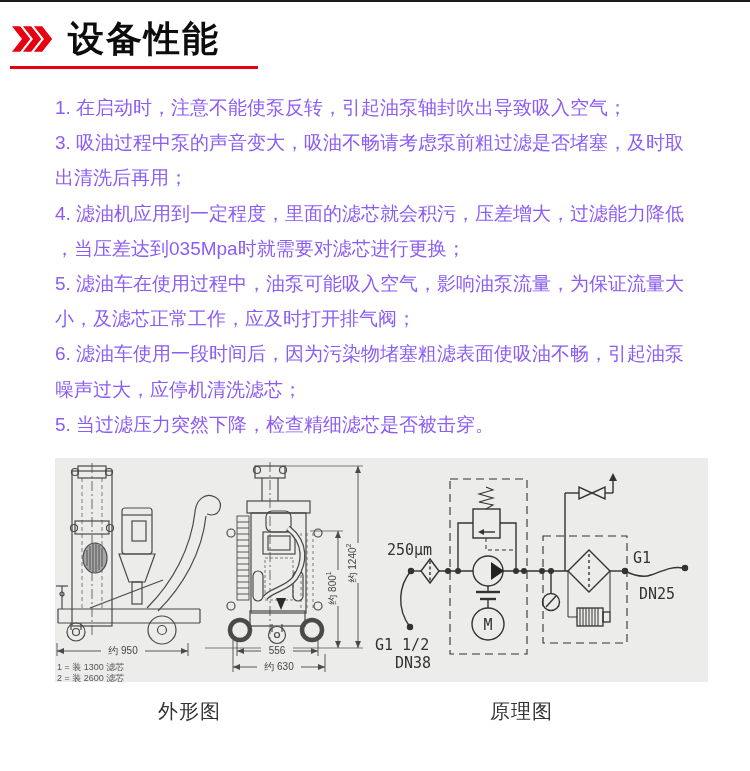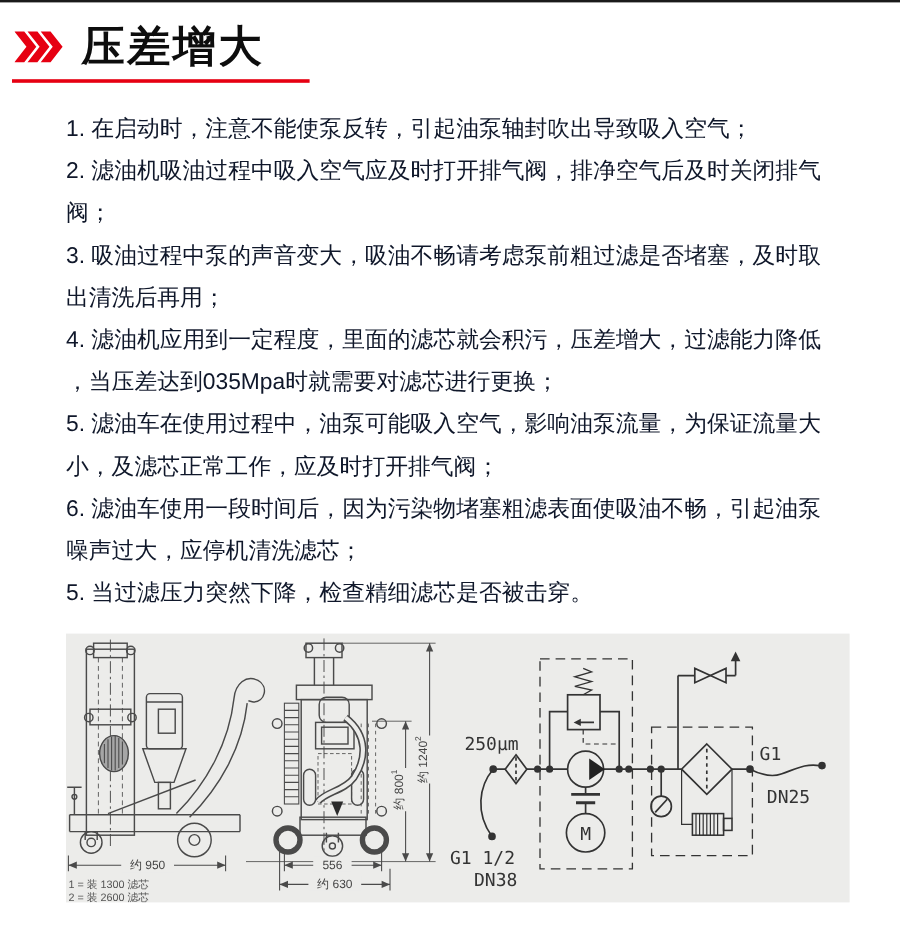--- a/index.html
+++ b/index.html
@@ -9,21 +9,21 @@
     position:relative;
   }
   .top-line{height:2px;background:#1a1a1a;width:750px;}
   .header-row{display:flex;align-items:center;padding:14px 0 0 12px;height:46px;}
   .chevrons{display:block;}
   .title{
     font-size:36px;font-weight:bold;color:#0d0d0d;margin:0 0 0 14px;
     letter-spacing:2px;line-height:46px;
   }
   .underline{height:3px;background:#e60012;width:248px;margin:4px 0 0 10px;}
-  .notes{margin:21px 0 0 55px;width:642px;color:#0f172a;}
+  .notes{margin:21px 0 0 55px;width:642px;color:#8b5cf6;}
   .notes p{
     margin:0;font-size:19px;line-height:35.2px;
     line-break:anywhere;word-break:break-all;
   }
   .figure-panel{
     margin:16px 0 0 55px;width:653px;height:224px;background:#ececea;
     position:relative;
   }
   .captions{position:relative;height:26px;margin-top:16px;}
   .captions span{
@@ -39,27 +39,26 @@
 <div class="top-line"></div>
 
 <div class="header-row">
   <svg class="chevrons" width="42" height="28" viewBox="0 0 46 28">
     <g fill="#e60012">
       <polygon points="0,0 9,0 20,14 9,28 0,28 11,14"></polygon>
       <polygon points="12,0 21,0 32,14 21,28 12,28 23,14"></polygon>
       <polygon points="24,0 33,0 44,14 33,28 24,28 35,14"></polygon>
     </g>
   </svg>
-  <h1 class="title">压差增大</h1>
+  <h1 class="title">设备性能</h1>
 </div>
 <div class="underline"></div>
 
 <div class="notes">
   <p>1. 在启动时，注意不能使泵反转，引起油泵轴封吹出导致吸入空气；</p>
-  <p>2. 滤油机吸油过程中吸入空气应及时打开排气阀，排净空气后及时关闭排气阀；</p>
   <p>3. 吸油过程中泵的声音变大，吸油不畅请考虑泵前粗过滤是否堵塞，及时取出清洗后再用；</p>
   <p>4. 滤油机应用到一定程度，里面的滤芯就会积污，压差增大，过滤能力降低，当压差达到035Mpa时就需要对滤芯进行更换；</p>
   <p>5. 滤油车在使用过程中，油泵可能吸入空气，影响油泵流量，为保证流量大小，及滤芯正常工作，应及时打开排气阀；</p>
   <p>6. 滤油车使用一段时间后，因为污染物堵塞粗滤表面使吸油不畅，引起油泵噪声过大，应停机清洗滤芯；</p>
   <p>5. 当过滤压力突然下降，检查精细滤芯是否被击穿。</p>
 </div>
 
 <div class="figure-panel">
 <svg width="653" height="224" viewBox="0 0 653 224">
 

